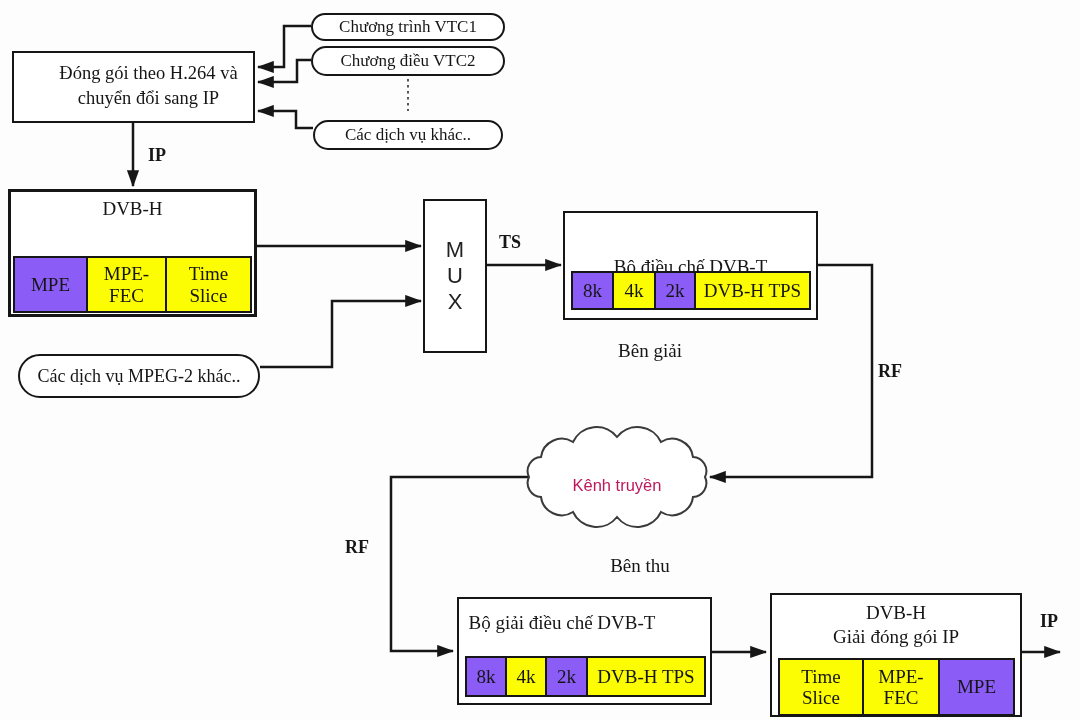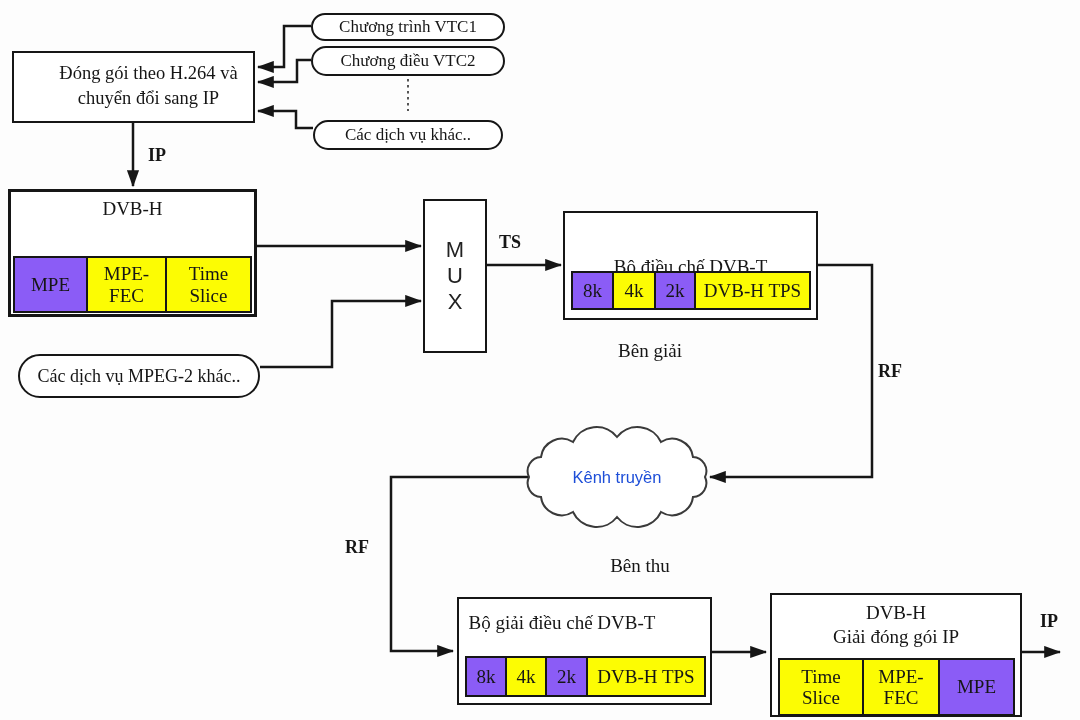--- a/index.html
+++ b/index.html
@@ -12,22 +12,22 @@
         display:flex;align-items:center;justify-content:center;font-size:17px;}
   .cell{border:2px solid #161616;background:#8b5cf6;display:flex;align-items:center;justify-content:center;
         text-align:center;font-size:19px;line-height:1.12;white-space:pre-line;}
   .cell.yellow{background:#fcfc03;}
   .title{text-align:center;font-size:19px;line-height:24px;}
   .lab{font-size:18px;font-weight:600;}
   .labn{font-size:19px;text-align:center;}
   .muxbox{border:2.5px solid #161616;background:#fff;display:flex;flex-direction:column;
           align-items:center;justify-content:center;font-family:"Liberation Sans","DejaVu Sans",sans-serif;
           font-size:22px;line-height:26px;color:#222;}
-  .cloudlab{font-family:"Liberation Sans","DejaVu Sans",sans-serif;font-size:16.5px;color:#1d4ed8;
-            display:flex;align-items:center;justify-content:center;}
+  .cloudlab{font-family:"Liberation Sans","DejaVu Sans",sans-serif;font-size:16.5px;color:#be185d;
+            display:flex;align-items:center;justify-content:center;margin-top:8px;}
 </style>
 </head>
 <body>
 
 <div class="canvas">
 
   <svg class="wires">
     <defs>
       <marker id="arr" markerUnits="userSpaceOnUse" markerWidth="17" markerHeight="13" viewBox="0 0 14 10" refX="13" refY="5" orient="auto">
         <path d="M0,0 L14,5 L0,10 Z" fill="#161616"></path>

